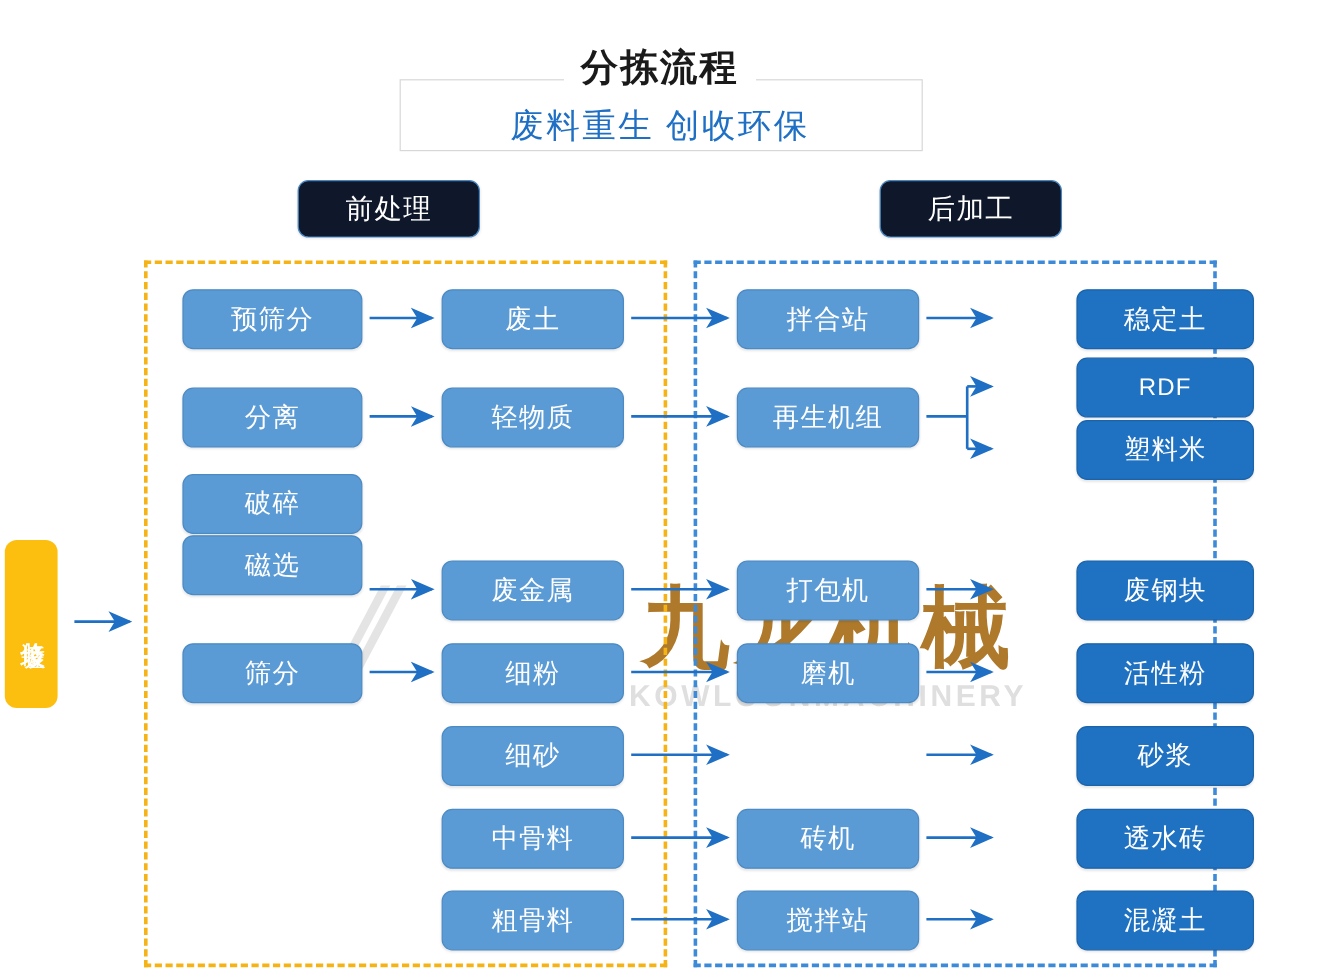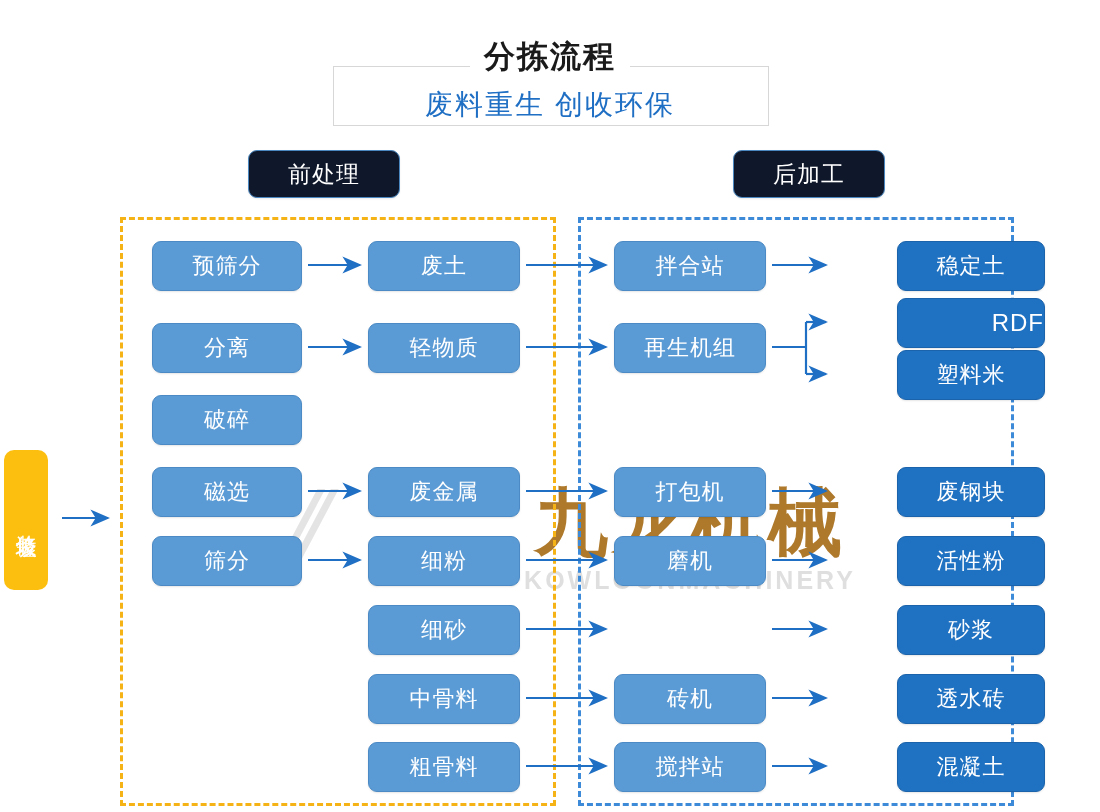--- a/index.html
+++ b/index.html
@@ -111,21 +111,21 @@
     position:absolute;
     height:48px;border-radius:9px;
     display:flex;align-items:center;justify-content:center;
     color:#ffffff;font-size:22px;letter-spacing:1px;
     z-index:5;
     box-shadow:0 1px 2px rgba(0,0,0,.10);
     white-space:nowrap;
   }
   .node.light{ background:#5b9bd5;border:1px solid #4b8ac4;}
   .node.dark { background:#1f71c1;border:1px solid #1b63ab;}
-  .node.latin{font-size:24px;justify-content:flex-end;}
+  .node.latin{font-size:20px;}
 
   
   .c1{left:152px;width:148px;align-items:center;}
   .c2{left:368px;width:150px;}
   .c3{left:614px;width:150px;}
   .c4{left:862px;width:146px;margin-left:35px;}
 
   
   #wires{position:absolute;left:0;top:0;width:1100px;height:812px;z-index:4;}
 </style>
@@ -203,21 +203,21 @@
 
   <div class="node light c1" style="top:241px">
     <span>预筛分</span>
   </div>
   <div class="node light c1" style="top:323px">
     <span>分离</span>
   </div>
   <div class="node light c1" style="top:395px">
     <span>破碎</span>
   </div>
-  <div class="node light c1" style="top:467px">
+  <div class="node light c1" style="top:446px">
     <span>磁选</span>
   </div>
   <div class="node light c1" style="top:536px">
     <span>筛分</span>
   </div>
 
   <div class="node light c2" style="top:241px">
     <span>废土</span>
   </div>
   <div class="node light c2" style="top:323px">

